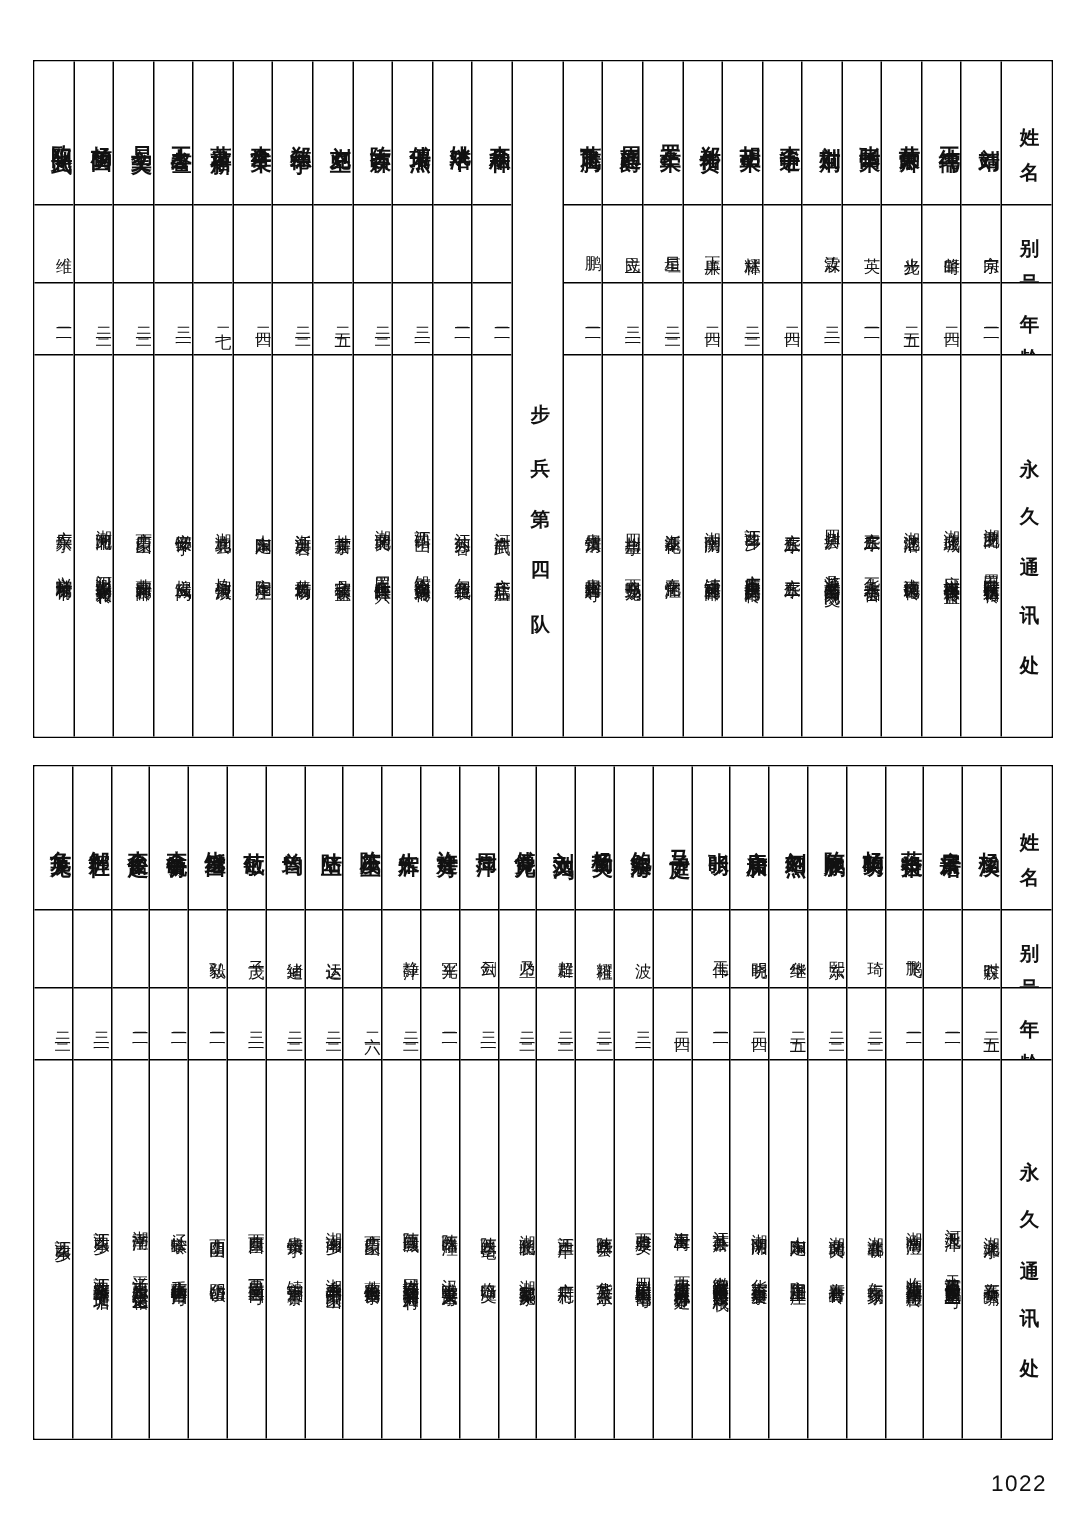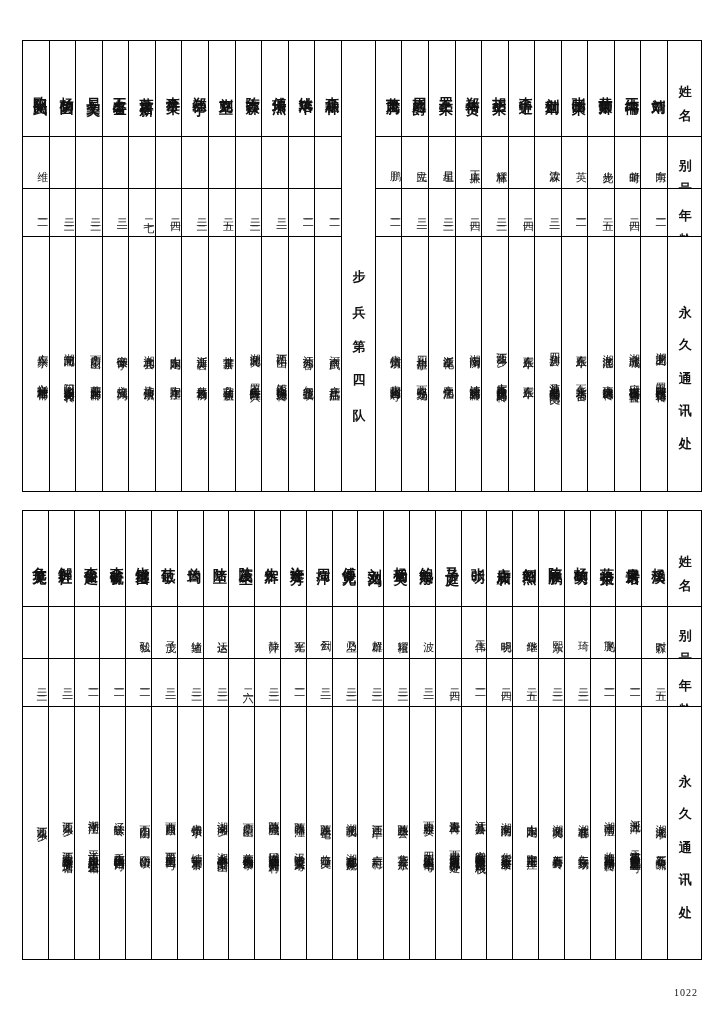--- a/index.html
+++ b/index.html
@@ -81,22 +81,22 @@
     font-weight:bold;
     letter-spacing:10px;
     align-items:center;
     justify-content:center;
     padding-top:140px;
   }
 
   .pageno{
     position:absolute;
     right:26px;bottom:26px;
-    font-size:10px;
-    font-family:Liberation Serif, serif;
+    font-size:15px;
+    font-family:Liberation Sans, sans-serif;
     letter-spacing:1px;
   }
 </style>
 </head>
 <body>
 
 <div class="page">
 
   <div class="block" id="block-top">
       <div class="col caption">

